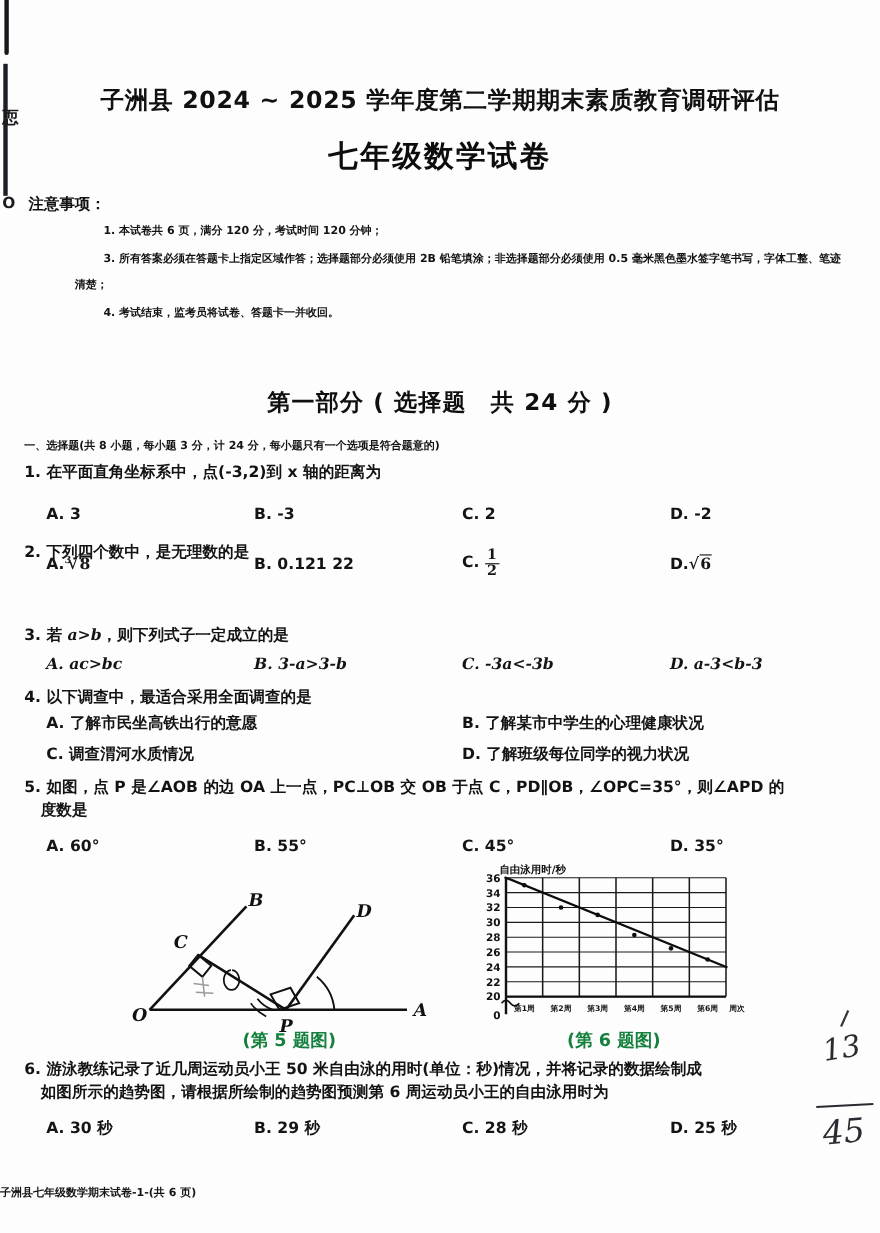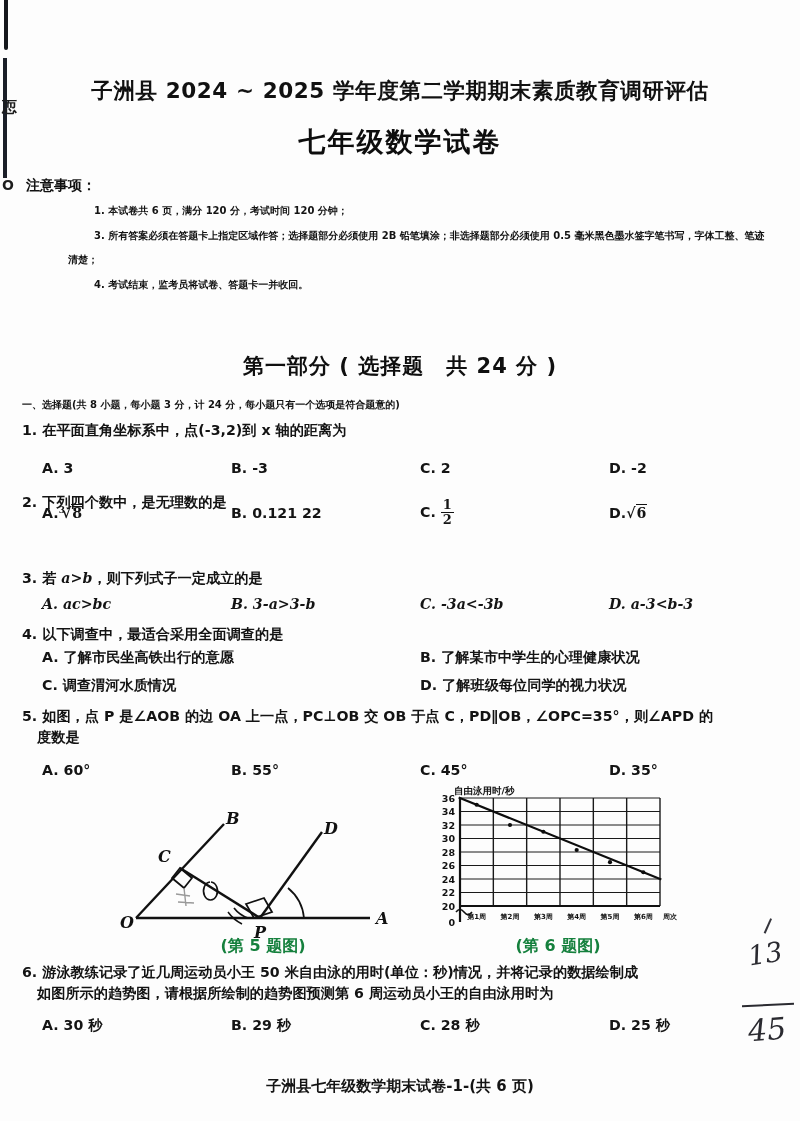--- a/index.html
+++ b/index.html
@@ -213,22 +213,21 @@
     height: 152px;
     text-align: right;
   }
   .fig6 svg { display: block; }
 
   
   .footer {
     position: absolute;
     left: 0; right: 0;
     top: 1077px;
-    text-align: center;
-    font-size: 15px;
+    font-size: 10px;
     font-weight: 700;
     color: #141414;
   }
 
   
   .hand {
     position: absolute;
     font-family: "DejaVu Serif", serif;
     color: #2a2a30;
     font-weight: 400;

